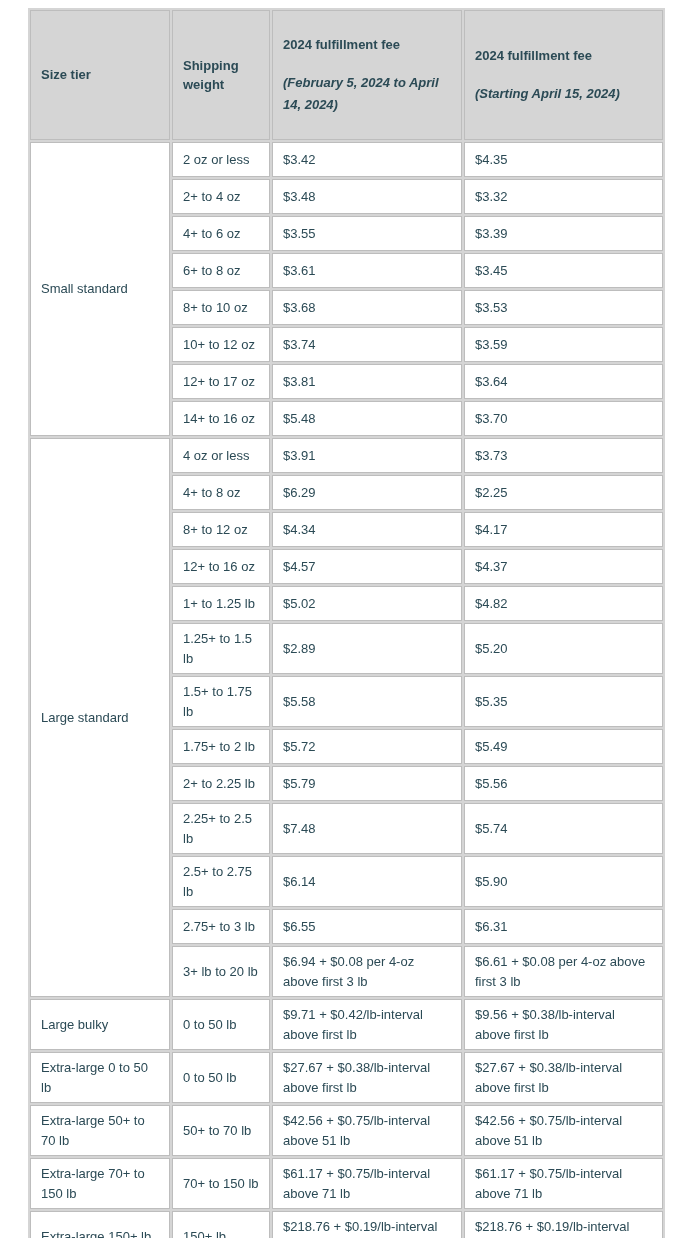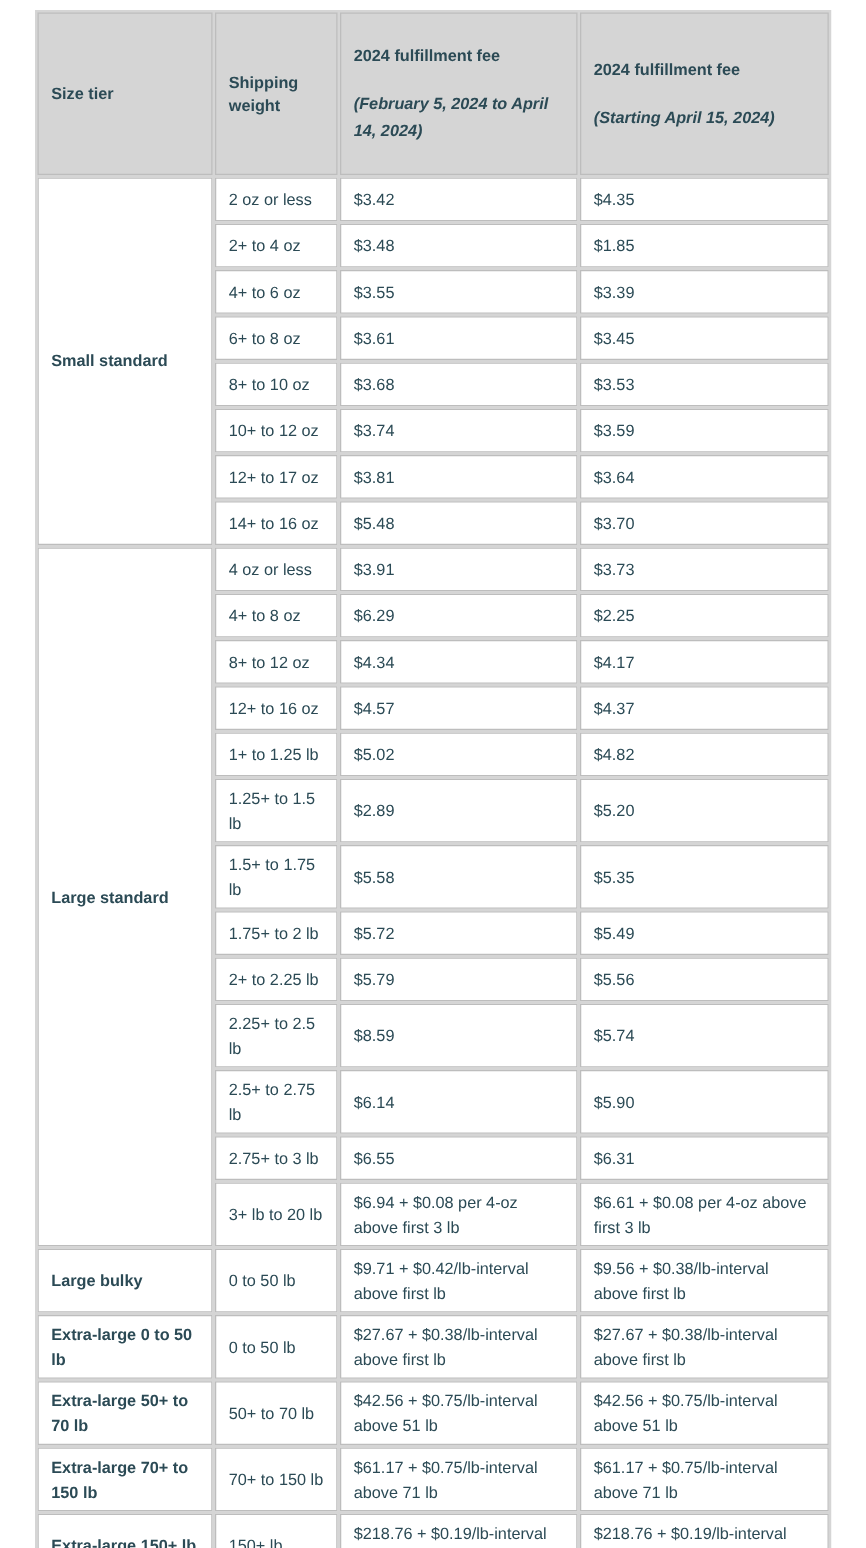--- a/index.html
+++ b/index.html
@@ -33,21 +33,21 @@
   thead th {
     background: #d5d5d5;
     font-weight: bold;
     height: 118px;
   }
   tbody td {
     background: #ffffff;
     height: 23px;
   }
   td.tier-cell {
-    font-weight: bold;
+    font-weight: normal;
   }
   .fee-title {
     margin-bottom: 18px;
   }
   .fee-period {
     font-style: italic;
     font-weight: bold;
     line-height: 1.65;
   }
 </style>
@@ -83,21 +83,21 @@
     <tbody>
         <tr>
           <td class="tier-cell" rowspan="8">Small standard</td>
           <td>2 oz or less</td>
           <td>$3.42</td>
           <td>$4.35</td>
         </tr>
         <tr>
           <td>2+ to 4 oz</td>
           <td>$3.48</td>
-          <td>$1.85</td>
+          <td>$3.32</td>
         </tr>
         <tr>
           <td>4+ to 6 oz</td>
           <td>$3.55</td>
           <td>$3.39</td>
         </tr>
         <tr>
           <td>6+ to 8 oz</td>
           <td>$3.61</td>
           <td>$3.45</td>
@@ -163,21 +163,21 @@
           <td>$5.72</td>
           <td>$5.49</td>
         </tr>
         <tr>
           <td>2+ to 2.25 lb</td>
           <td>$5.79</td>
           <td>$5.56</td>
         </tr>
         <tr>
           <td>2.25+ to 2.5 lb</td>
-          <td>$8.59</td>
+          <td>$7.48</td>
           <td>$5.74</td>
         </tr>
         <tr>
           <td>2.5+ to 2.75 lb</td>
           <td>$6.14</td>
           <td>$5.90</td>
         </tr>
         <tr>
           <td>2.75+ to 3 lb</td>
           <td>$6.55</td>

